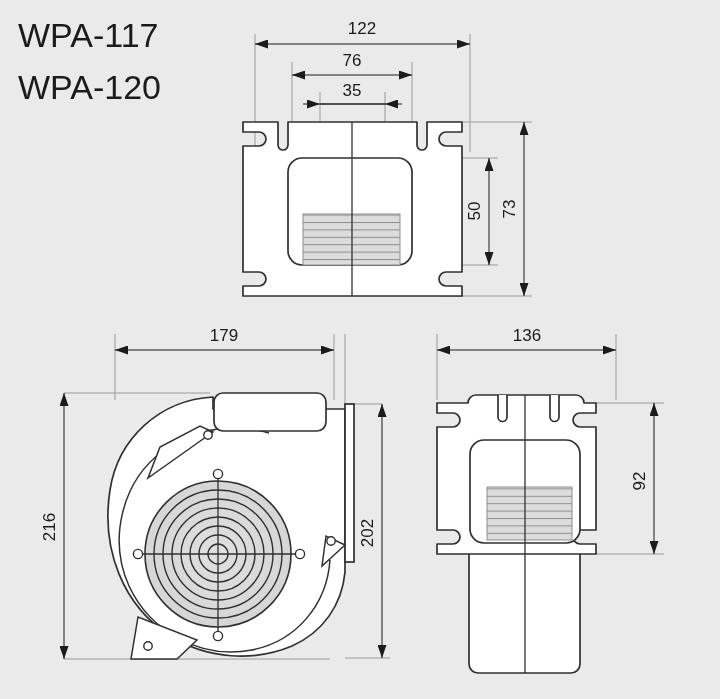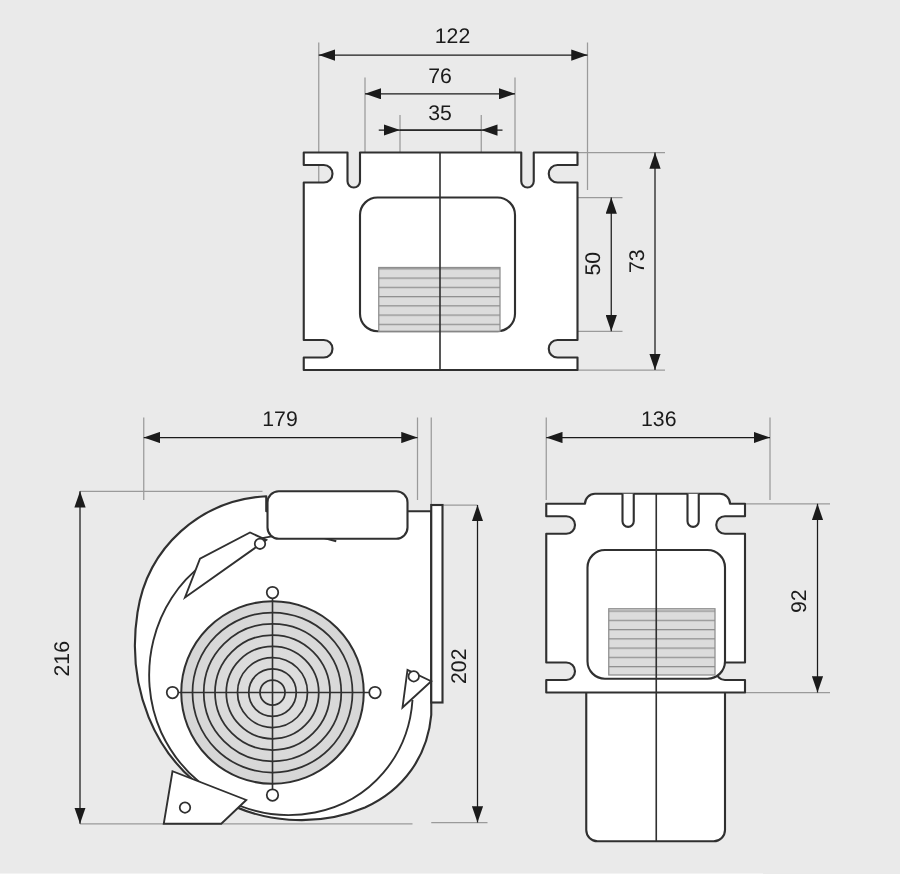--- a/index.html
+++ b/index.html
@@ -41,20 +41,22 @@
     font-size: 17px;
     fill: #1b1b1b;
   }
 </style>
 </head>
 <body>
 
 <div id="sheet">
 
   <div class="model-labels">
+    <div class="model-label">WPA-117</div>
+    <div class="model-label">WPA-120</div>
   </div>
 
   <svg id="drawing-svg" viewBox="0 0 720 699">
     <defs>
       <marker id="arrEnd" markerWidth="14" markerHeight="9" refX="13" refY="4.5" orient="auto" markerUnits="userSpaceOnUse">
         <path d="M0,0 L13,4.5 L0,9 Z" fill="#1b1b1b"></path>
       </marker>
       <marker id="arrStart" markerWidth="14" markerHeight="9" refX="1" refY="4.5" orient="auto" markerUnits="userSpaceOnUse">
         <path d="M14,0 L1,4.5 L14,9 Z" fill="#1b1b1b"></path>
       </marker>

